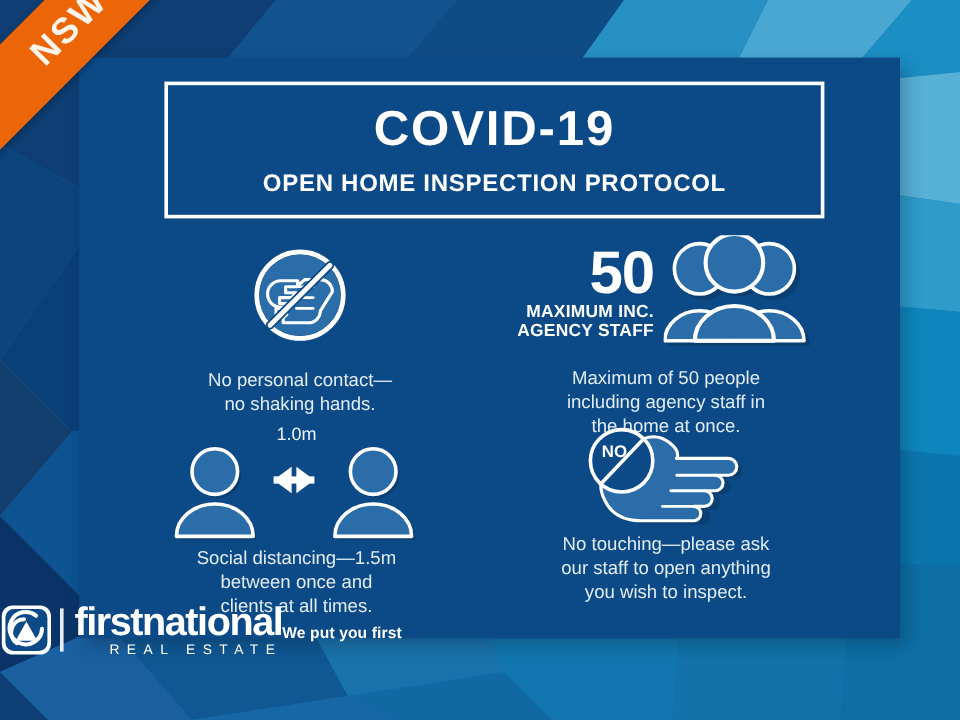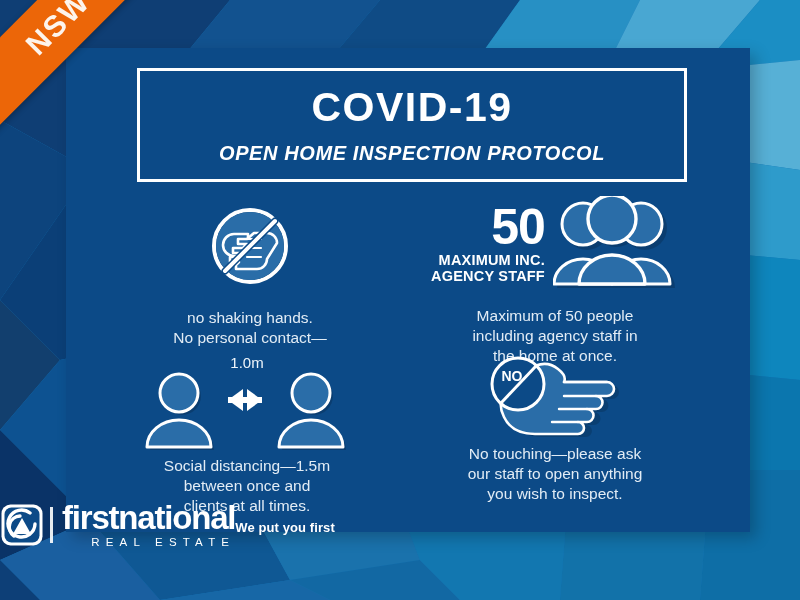--- a/index.html
+++ b/index.html
@@ -42,21 +42,20 @@
     border:3px solid #ffffff;
     display:flex;flex-direction:column;align-items:center;justify-content:center;
   }
   #titlebox .t1{
     color:#ffffff;font-size:41px;font-weight:bold;letter-spacing:1.5px;
     line-height:1.05;margin-bottom:13px;
   }
   #titlebox .t2{
     color:#ffffff;font-size:20px;font-weight:bold;letter-spacing:.6px;
     line-height:1.05;
-    font-style:italic;
   }
 
   
   #grid{
     position:absolute;left:24px;top:148px;width:640px;height:300px;
   }
   .cell{position:absolute;}
   .cap{
     color:#e2ecf5;font-size:15.5px;line-height:1.30;text-align:center;
     font-family:"Liberation Sans", sans-serif;
@@ -183,22 +182,22 @@
               <path d="M79 47 a10 10 0 0 0 -10 -10 h-13 l-7 6 h-9 v5 h9 l-4 4 h-10 v5 h10 l-4 4 h-9 v5 h9 l-3 3 v4 h21 a10 10 0 0 0 10 -10 z" fill="#2a6da8" stroke="#ffffff" stroke-width="2.6" stroke-linejoin="round" stroke-linecap="round"></path>
 
               <path d="M49 43 h14 M47 52 h16 M49 61 h14" stroke="#ffffff" stroke-width="2.2" fill="none" stroke-linecap="round"></path>
             </g>
 
             <line x1="27" y1="75" x2="77" y2="25" stroke="#0c4a87" stroke-width="7" stroke-linecap="round"></line>
             <line x1="27" y1="75" x2="77" y2="25" stroke="#ffffff" stroke-width="4" stroke-linecap="round"></line>
           </svg>
         </div>
         <div class="cap">
+          <div>No personal contact—</div>
           <div>no shaking hands.</div>
-          <div>No personal contact—</div>
         </div>
       </div>
 
       <div class="cell" id="cell-max">
         <div class="maxrow">
           <div class="bignum">
             <span class="n">50</span>
             <span class="l1">MAXIMUM INC.</span>
             <span class="l2">AGENCY STAFF</span>
           </div>

